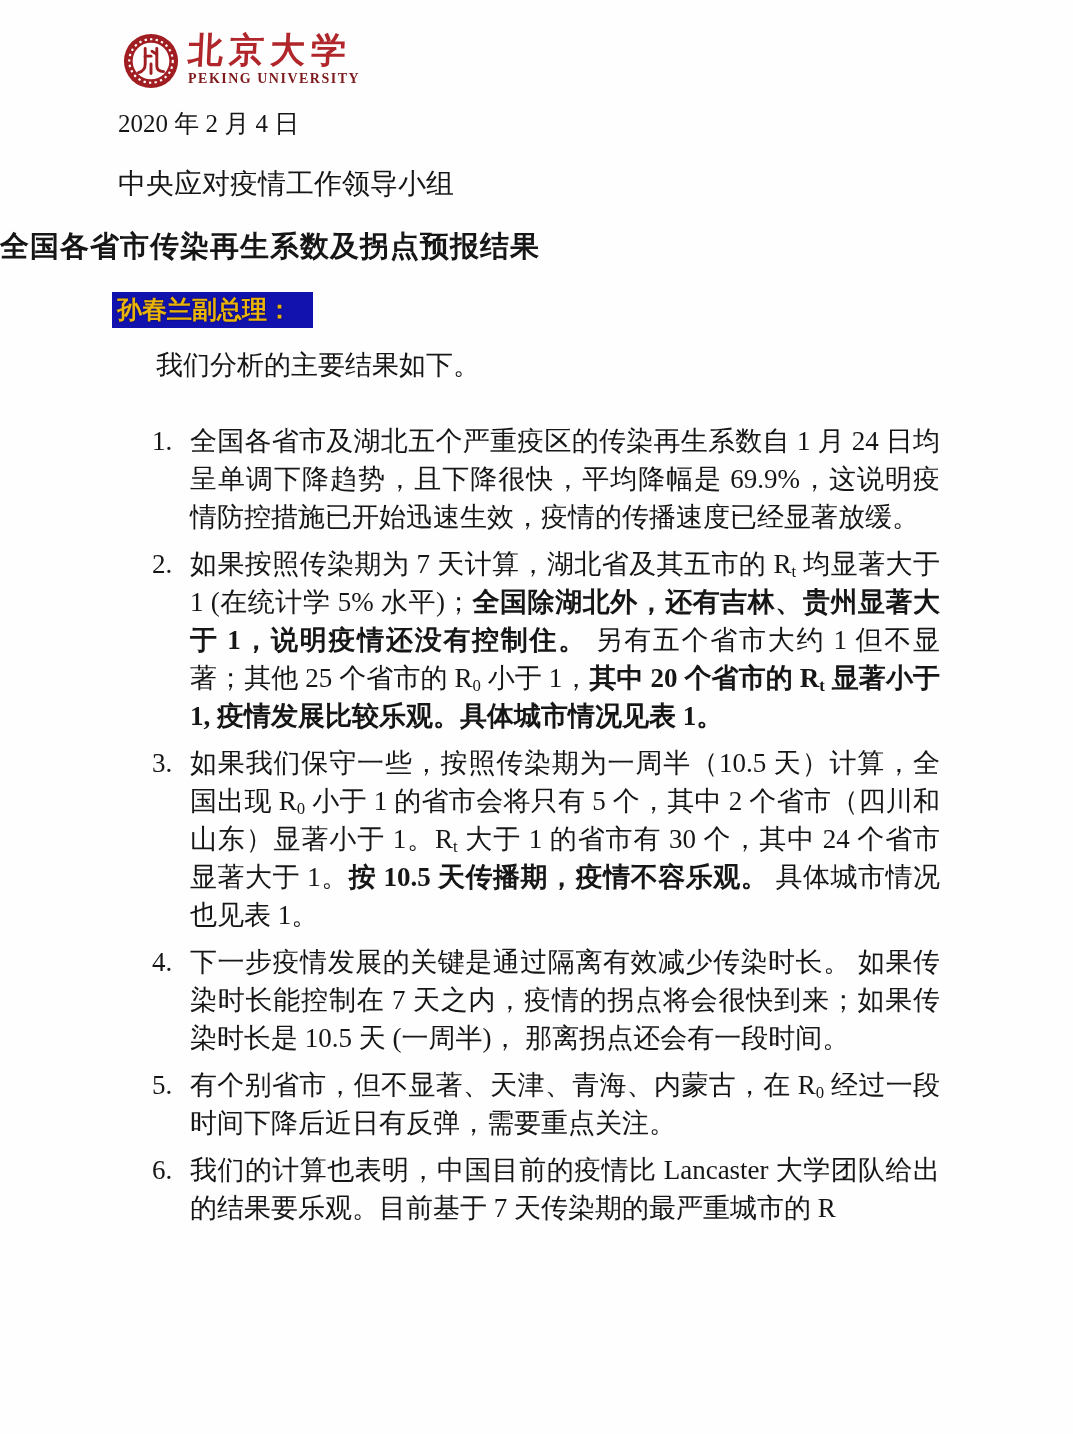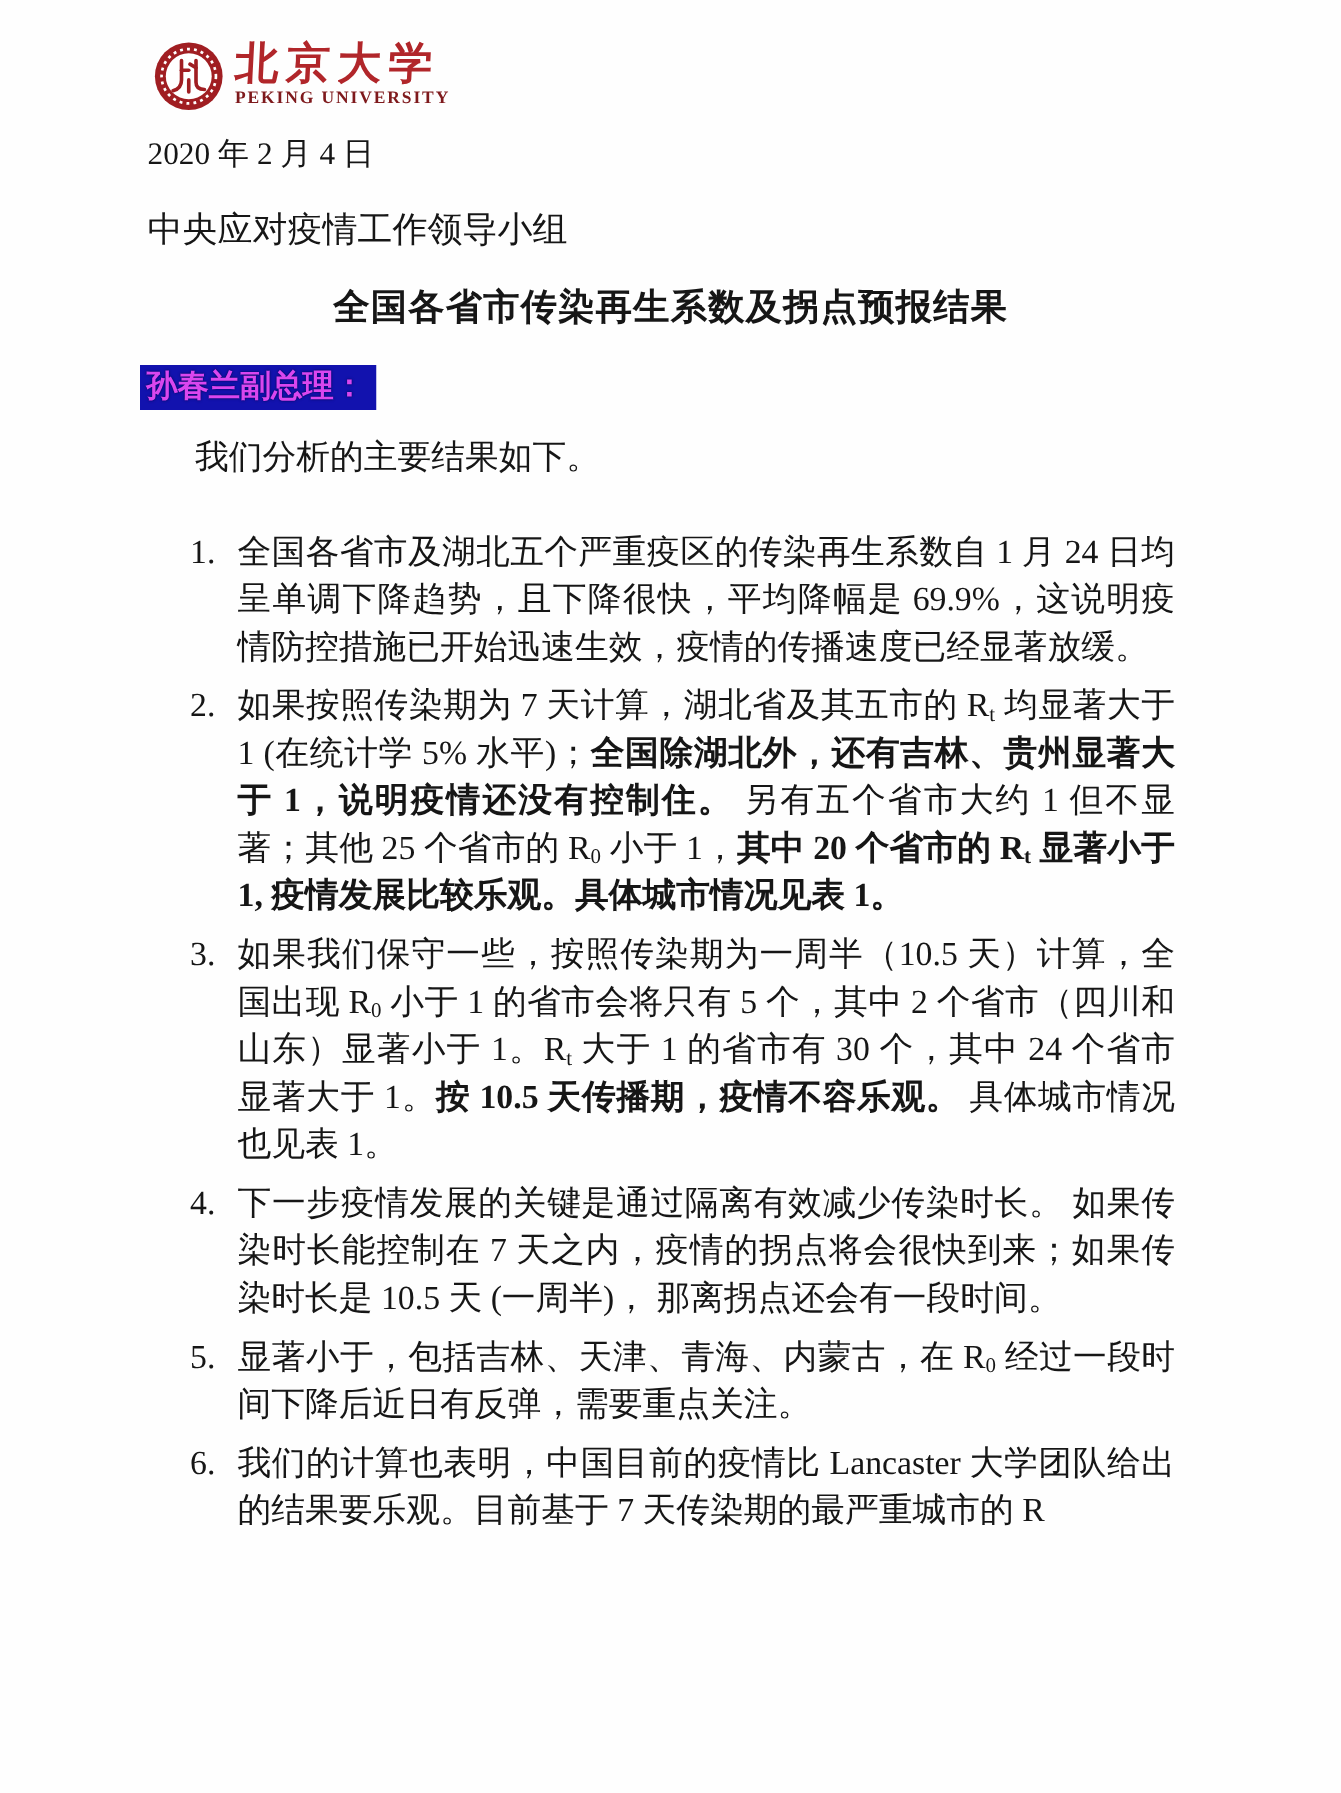--- a/index.html
+++ b/index.html
@@ -23,28 +23,28 @@
     transform:skewX(-3deg);
   }
   .logo-en {
     font-size:14px; line-height:15px; font-weight:bold;
     color:#7e191c; letter-spacing:1.5px; margin-top:2px;text-align:center;
   }
   
   .date      { position:absolute; left:118px; top:108px; font-size:25px; line-height:32px;font-family:Liberation Serif, serif; }
   .recipient { position:absolute; left:118px; top:167px; font-size:28px; line-height:33px;
                font-family:"Liberation Sans","DejaVu Sans",sans-serif; font-weight:500; }
-  .doc-title { position:absolute; left:0; right:0; top:228px; margin:0; text-align:center;
+  .doc-title { position:absolute; left:0; right:0; top:228px; margin:0; 
                font-size:29px; line-height:36px; font-weight:bold; letter-spacing:1px;
                font-family:"Liberation Sans","DejaVu Sans",sans-serif; }
   .salutation {
     position:absolute; left:112px; top:292px;
-    background:#1212ae; color:#d946ef;
+    background:#1212ae; color:#eab308;
     font-size:25px; line-height:29px; font-weight:bold;
-    padding:3px 9px 4px 5px;
+    padding:3px 21px 4px 5px;
     font-family:"Liberation Sans","DejaVu Sans",sans-serif;
     text-shadow:0 0 2px rgba(0,0,60,.9);
   }
   
   .body {
     position:absolute; left:118px; top:346px; width:822px;
     font-size:27px; line-height:38px; text-align:justify;
   }
   .body p { margin:0 0 38px 0; text-indent:38px; }
   ol.results { list-style:none; margin:28px 0 0 0; padding:0; }
@@ -97,21 +97,21 @@
       <li>
         <span class="num">3.</span>
         <span><span>如果我们保守一些，按照传染期为一周半（10.5 天）计算，全国出现 R</span><span class="sub">0</span><span> 小于 1 的省市会将只有 5 个，其中 2 个省市（四川和山东）显著小于 1。R</span><span class="sub">t</span><span> 大于 1 的省市有 30 个，其中 24 个省市显著大于 1。</span><span class="b">按 10.5 天传播期，疫情不容乐观。</span><span> 具体城市情况也见表 1。</span></span>
       </li>
       <li>
         <span class="num">4.</span>
         <span><span>下一步疫情发展的关键是通过隔离有效减少传染时长。 如果传染时长能控制在 7 天之内，疫情的拐点将会很快到来；如果传染时长是 10.5 天 (一周半)， 那离拐点还会有一段时间。</span></span>
       </li>
       <li>
         <span class="num">5.</span>
-        <span><span>显著小于，包括吉林、天津、青海、内蒙古，在 R</span><span class="sub">0</span><span> 经过一段时间下降后近日有反弹，需要重点关注。</span></span>
+        <span><span>有个别省市，但不显著、天津、青海、内蒙古，在 R</span><span class="sub">0</span><span> 经过一段时间下降后近日有反弹，需要重点关注。</span></span>
       </li>
       <li>
         <span class="num">6.</span>
         <span><span>我们的计算也表明，中国目前的疫情比 Lancaster 大学团队给出的结果要乐观。目前基于 7 天传染期的最严重城市的 R</span></span>
       </li>
     </ol>
   </div>
 
 </div>
 

